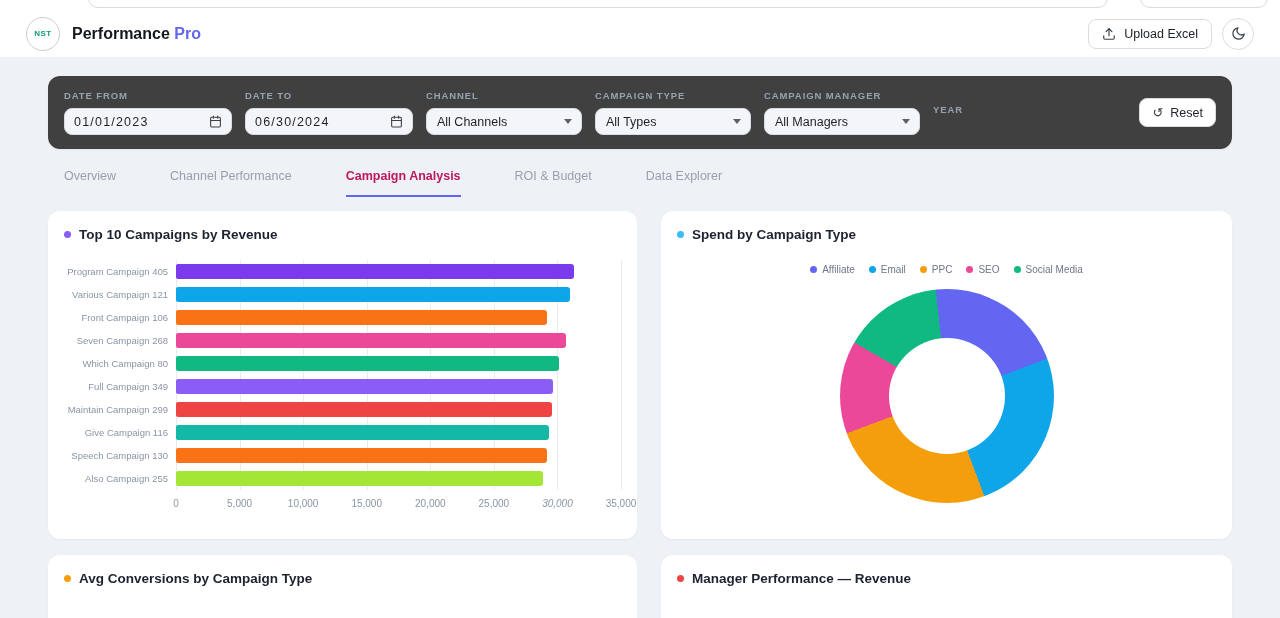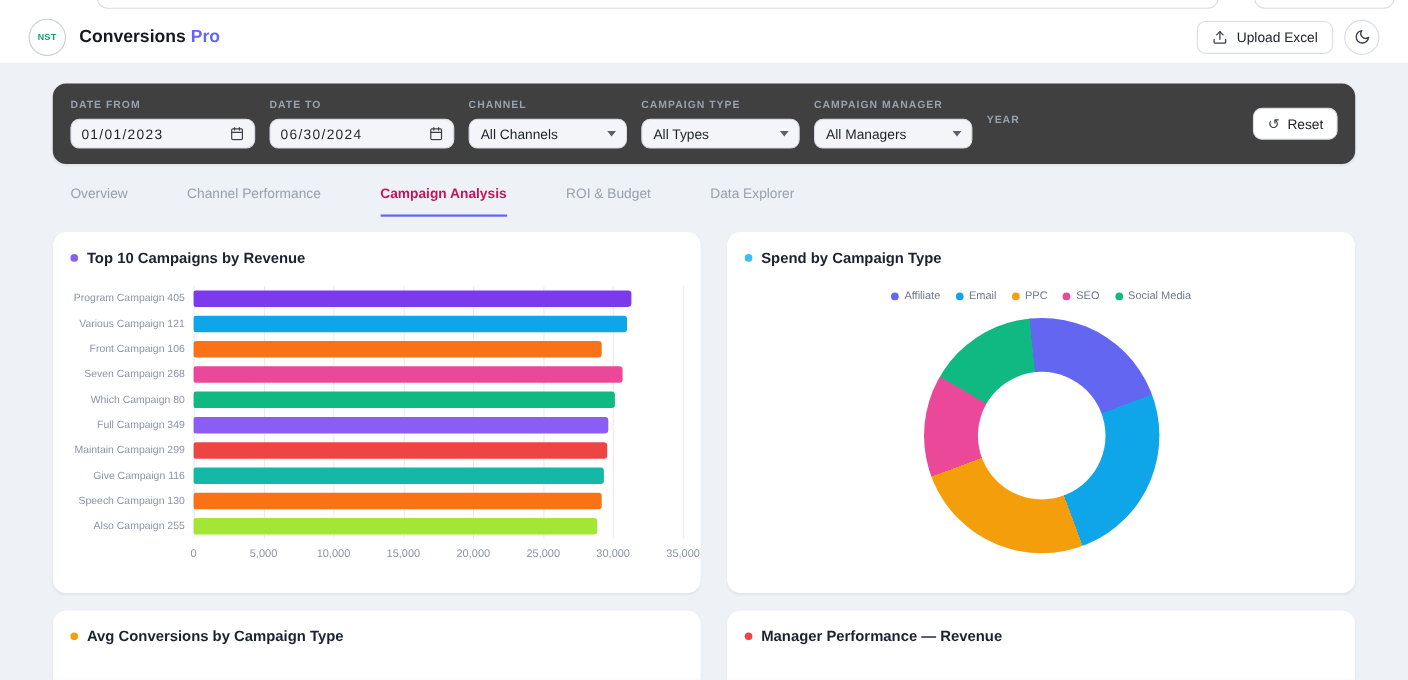--- a/index.html
+++ b/index.html
@@ -50,21 +50,21 @@
     display:flex; gap:13px; align-items:center;
   }
   .fgroup { display:flex; flex-direction:column; }
   .flabel { font-size:9.5px; font-weight:700; letter-spacing:.9px; color:#98a1b0; margin-bottom:7px; text-transform:uppercase; }
   .fcontrol {
     height:27px; background:#f4f5f8; border:1px solid #d8dce3; border-radius:8px;
     display:flex; align-items:center; justify-content:space-between; gap:8px;
     padding:0 9px; font-size:12.5px; color:#1c212b; white-space:nowrap;
   }
   .fcontrol.date { width:168px; letter-spacing:1.2px; }
-  .fcontrol.select { width:144px;padding-left:10px; }
+  .fcontrol.select { width:156px;padding-left:10px; }
   .caret { width:0; height:0; border-left:4px solid transparent; border-right:4px solid transparent; border-top:5px solid #5b616c; }
   .reset-btn { height:29px; display:flex; align-items:center; gap:7px; padding:0 12px; background:#fff; border:1px solid #d8dce3; border-radius:8px; font-size:12.5px; color:#20242c; margin-left:auto; }
   .reset-glyph { font-size:13px; color:#3a3f49; line-height:1; }
 
   
   .tabs { margin:20px 16px 0; display:flex; gap:54px; font-size:12.5px; color:#98a0ae; }
   .tab { padding-bottom:12px; border-bottom:2px solid transparent; line-height:14px; }
   .tab.active { color:#be185d; font-weight:700; border-bottom-color:var(--accent); }
 
   
@@ -102,21 +102,21 @@
 <div class="browser-strip">
   <div class="remnant main"></div>
   <div class="remnant side"></div>
 </div>
 
 <div class="header">
   <div class="logo">
     <span>NST</span>
   </div>
   <div class="app-title">
-    <span>Conversions</span>
+    <span>Performance</span>
     <span class="accent">Pro</span>
   </div>
   <div class="header-right">
     <button class="btn interact">
       <svg class="ic" width="14" height="14" viewBox="0 0 24 24">
         <path d="M21 15v4a2 2 0 0 1-2 2H5a2 2 0 0 1-2-2v-4"></path>
           <polyline points="17 8 12 3 7 8"></polyline>
           <line x1="12" y1="3" x2="12" y2="15"></line>
       </svg>
       <span>Upload Excel</span>
@@ -256,21 +256,21 @@
                 <div class="hbar-bar" style="width: 82.5714%; background: rgb(163, 230, 53);"></div>
               </div>
             </div>
           <div class="hbar-axis">
               <span class="hbar-tick" style="left: 0%;">0</span>
               <span class="hbar-tick" style="left: 14.2857%;">5,000</span>
               <span class="hbar-tick" style="left: 28.5714%;">10,000</span>
               <span class="hbar-tick" style="left: 42.8571%;">15,000</span>
               <span class="hbar-tick" style="left: 57.1429%;">20,000</span>
               <span class="hbar-tick" style="left: 71.4286%;">25,000</span>
-              <span class="hbar-tick" style="left: 85.7143%;">30,000</span>
+              <span class="hbar-tick" style="left: 85.7143%; font-style: italic;">30,000</span>
               <span class="hbar-tick" style="left: 100%;">35,000</span>
             </div>
         </div>
       </div>
     </div>
 
     <div class="card">
       <div class="card-title-row">
         <span class="dot" style="background: rgb(56, 189, 248);"></span>
         <span class="card-title">Spend by Campaign Type</span>

